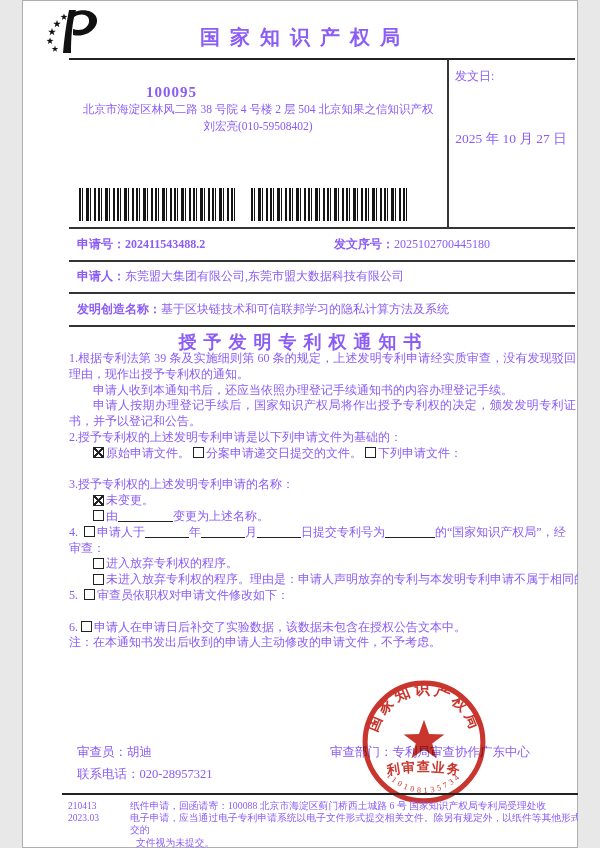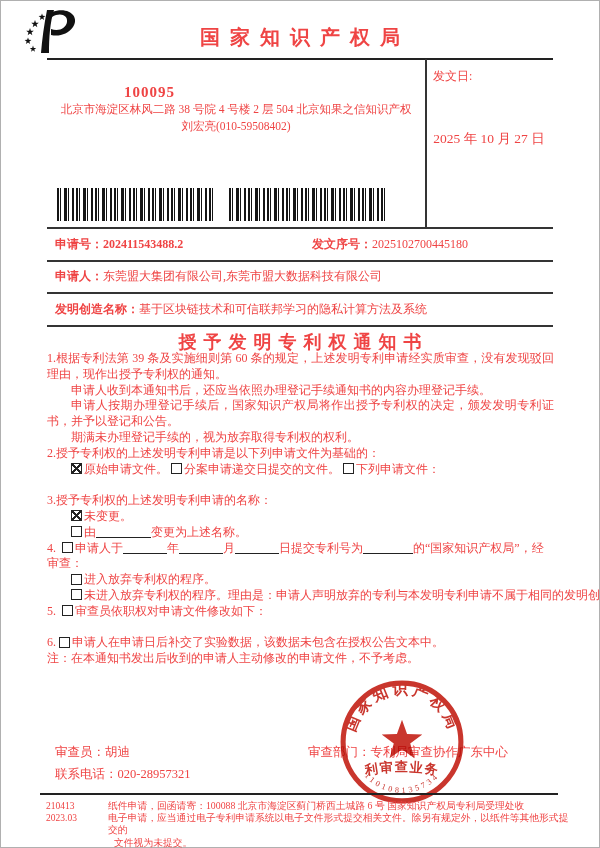--- a/index.html
+++ b/index.html
@@ -1,18 +1,18 @@
 <!DOCTYPE html>
 <html><head>
 <meta charset="utf-8">
 <style>
   html,body{margin:0;padding:0;background:#e8e8e8;}
   .page{
-    position:relative;width:600px;height:848px;background:#fff;
-    font-family:"Liberation Serif","DejaVu Serif",serif;color:#ef4444;
+    position:relative;width:556px;height:848px;background:#fff;
+    font-family:"Liberation Serif","DejaVu Serif",serif;color:#8b5cf6;
     box-shadow:inset 0 0 0 1px #b0b0b0;overflow:hidden;margin:0 auto;
   }
   .abs{position:absolute;}
   .hline{position:absolute;background:#343434;height:1.6px;}
   .vline{position:absolute;background:#343434;width:1.6px;}
   .agency-title{top:24px;left:0;right:0;text-align:center;font-size:20px;font-weight:bold;letter-spacing:10px;text-indent:10px;}
   .postcode{left:80px;top:84px;font-size:15px;font-weight:bold;letter-spacing:1px;margin-left:44px;}
   .addr{left:47px;top:101px;width:378px;text-align:center;font-size:11.5px;line-height:16.5px;}
   .issue-label{left:433px;top:68px;font-size:12px;}
   .issue-date{left:425px;top:130px;width:128px;text-align:center;font-size:13.5px;white-space:nowrap;}
@@ -89,21 +89,20 @@
     <span class="b">发明创造名称：</span><span>基于区块链技术和可信联邦学习的隐私计算方法及系统</span>
   </div>
   <div class="hline" style="left:47px;top:325px;width:506px;"></div>
 
   <div class="abs notice-title">授予发明专利权通知书</div>
 
   <div class="body">
     <p>1.根据专利法第 39 条及实施细则第 60 条的规定，上述发明专利申请经实质审查，没有发现驳回理由，现作出授予专利权的通知。</p>
     <p class="ind">申请人收到本通知书后，还应当依照办理登记手续通知书的内容办理登记手续。</p>
     <p class="ind">申请人按期办理登记手续后，国家知识产权局将作出授予专利权的决定，颁发发明专利证书，并予以登记和公告。</p>
-    <p class="ind">期满未办理登记手续的，视为放弃取得专利权的权利。</p>
     <p>2.授予专利权的上述发明专利申请是以下列申请文件为基础的：</p>
     <p class="hang nowrap">
       <span class="cb checked"></span><span>原始申请文件。</span>
       <span class="cb"></span><span>分案申请递交日提交的文件。</span>
       <span class="cb"></span><span>下列申请文件：</span>
     </p>
     <div class="sp"></div>
     <p>3.授予专利权的上述发明专利申请的名称：</p>
     <p class="hang">
       <span class="cb checked"></span><span>未变更。</span>

